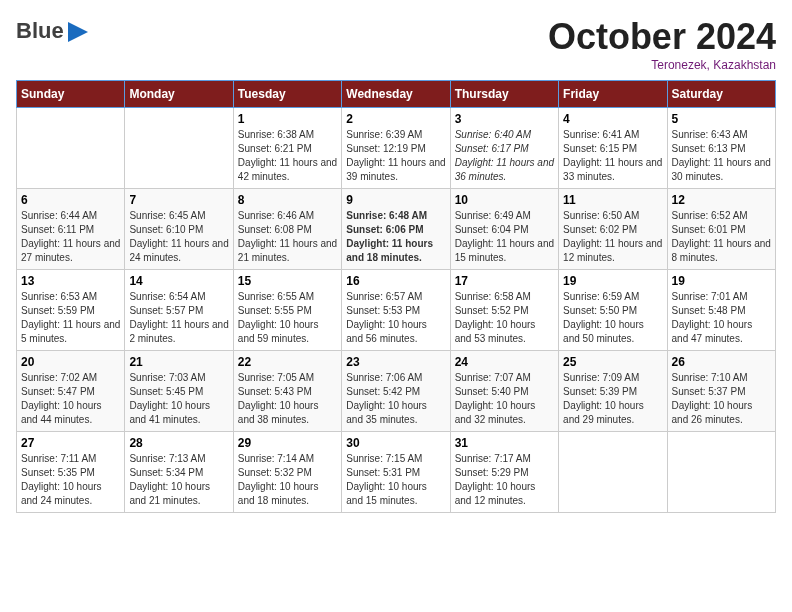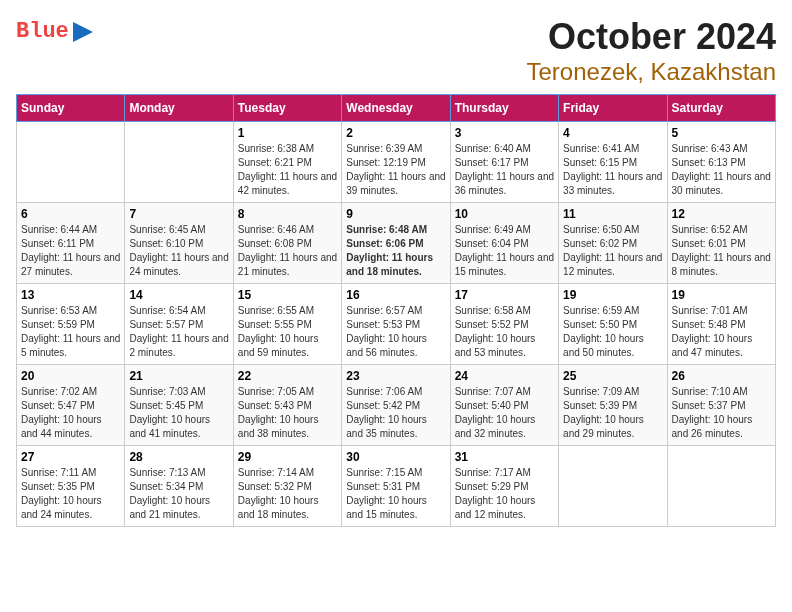--- a/index.html
+++ b/index.html
@@ -20,45 +20,45 @@
       display: flex;
       flex-direction: column;
       align-items: flex-start;
     }
     .logo-text {
       font-size: 22px;
       font-weight: bold;
       color: #1a3a5c;
       line-height: 1.1;
     }
-    .logo-text span.blue { color: #ef4444; font-family: Liberation Mono, monospace; }
+    .logo-text span.blue { color: #404040; }
     .logo-row {
       display: flex;
       align-items: center;
     }
     .title-block {
       text-align: right;
     }
     .title-block h1 {
       font-size: 36px;
       font-weight: bold;
       color: #222;
     }
     .title-block h2 {
-      font-size: 24px;
-      color: #a16207;
+      font-size: 12px;
+      color: #701a75;
       font-weight: normal;
     }
     table {
       width: 100%;
       border-collapse: collapse;
       font-size: 11px;
     }
     thead tr th {
-      background-color: #be185d;
+      background-color: #7f1d1d;
       color: #fff;
       padding: 6px 4px;
       text-align: left;
       font-size: 12px;
       border: 1px solid #5a9be0;
     }
     tbody tr td {
       border: 1px solid #ccc;
       padding: 4px;
       vertical-align: top;
@@ -130,21 +130,21 @@
 Daylight: 11 hours and 42 minutes.</div>
         </td>
         <td>
           <span class="day-num">2</span>
           <div class="day-info" style="white-space: pre-line;">Sunrise: 6:39 AM
 Sunset: 12:19 PM
 Daylight: 11 hours and 39 minutes.</div>
         </td>
         <td>
           <span class="day-num">3</span>
-          <div class="day-info" style="white-space: pre-line;">Sunrise: 6:40 AM
+          <div class="day-info" style="white-space: pre-line; font-style: italic;">Sunrise: 6:40 AM
 Sunset: 6:17 PM
 Daylight: 11 hours and 36 minutes.</div>
         </td>
         <td>
           <span class="day-num">4</span>
           <div class="day-info" style="white-space: pre-line;">Sunrise: 6:41 AM
 Sunset: 6:15 PM
 Daylight: 11 hours and 33 minutes.</div>
         </td>
         <td>

